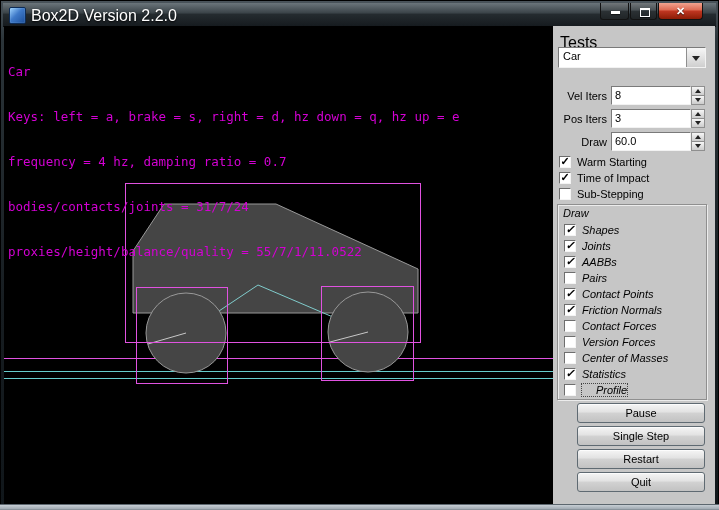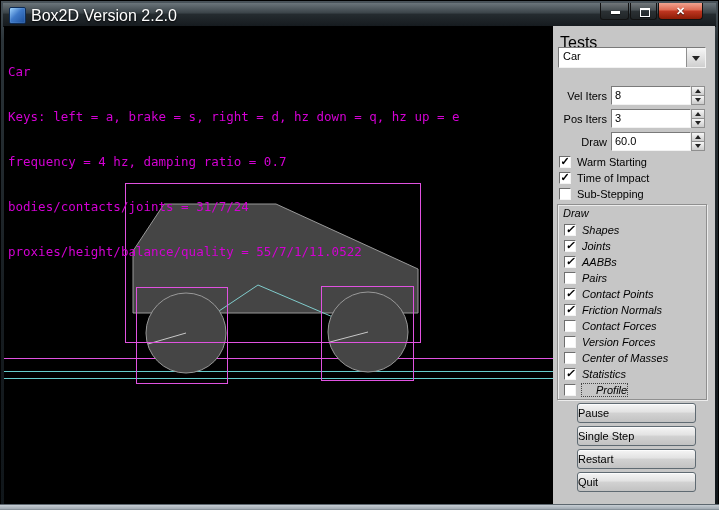--- a/index.html
+++ b/index.html
@@ -65,21 +65,21 @@
   .cb{display:flex;align-items:center;height:16px;cursor:default;}
   .cbbox{flex:0 0 auto;width:12px;height:12px;background:#fff;border:1px solid;border-color:#6e6e6e #f4f4f4 #f4f4f4 #6e6e6e;
     box-sizing:border-box;font-size:11px;line-height:9px;font-weight:bold;color:#000;text-align:center;overflow:visible;}
   .cblbl{margin-left:6px;white-space:nowrap;}
   .cblbl.focused{outline:1px dotted #444;outline-offset:0px;padding-left:14px;}
   .groupbox{position:absolute;left:4px;top:178px;width:150px;height:196px;
     border:1px solid #8f8f8f;box-shadow:1px 1px 0 #ececec, inset 1px 1px 0 #ececec;box-sizing:border-box;font-style:italic;}
   .group-title{position:absolute;left:5px;top:2px;}
   #draw-items{position:absolute;left:6px;top:17px;right:2px;}
   #panel-buttons{position:absolute;left:24px;top:377px;width:105px;}
-  .glui-btn{width:119px;height:20px;margin-bottom:3px;box-sizing:border-box;line-height:18px;
+  .glui-btn{width:128px;height:20px;margin-bottom:3px;box-sizing:border-box;text-align:center;line-height:18px;
     border:1px solid #5f6a72;border-radius:3px;font-size:11px;
     background:linear-gradient(180deg,#f5f5f5 0%,#e2e2e2 45%,#d2d2d2 50%,#c2c2c2 100%);
     box-shadow:0 1px 0 rgba(255,255,255,.7) inset;}
 </style>
 </head>
 <body>
 
 <div class="window">
 
   <div class="titlebar">

